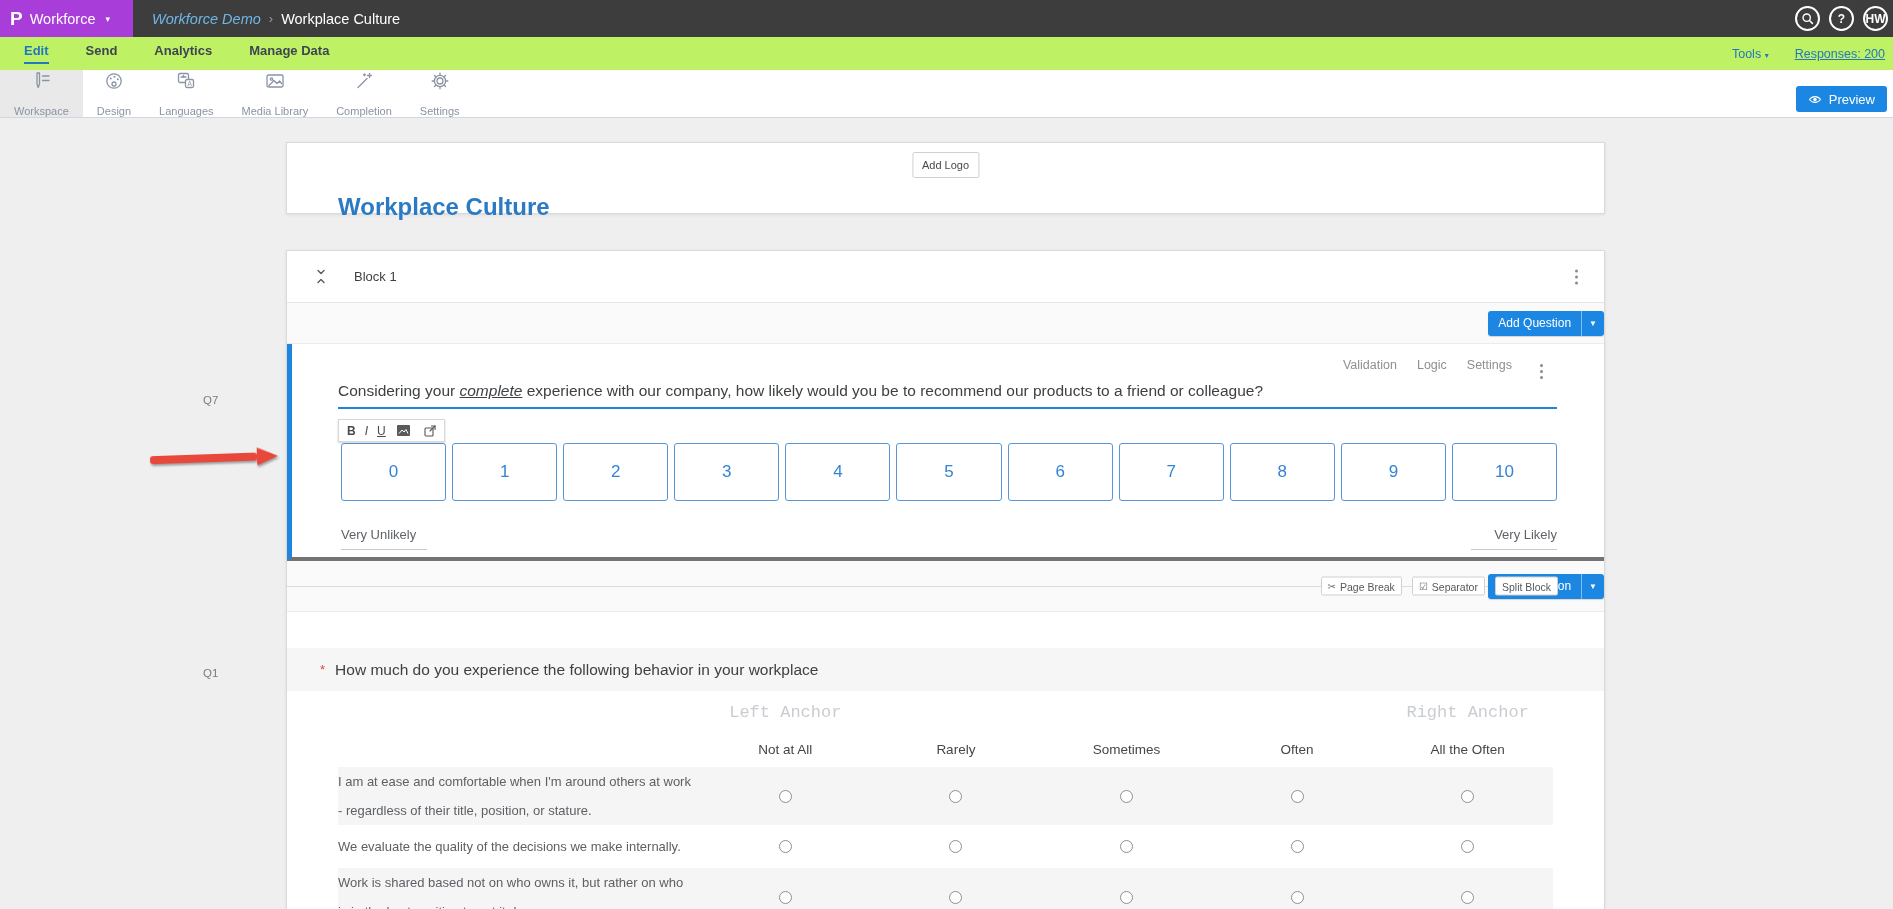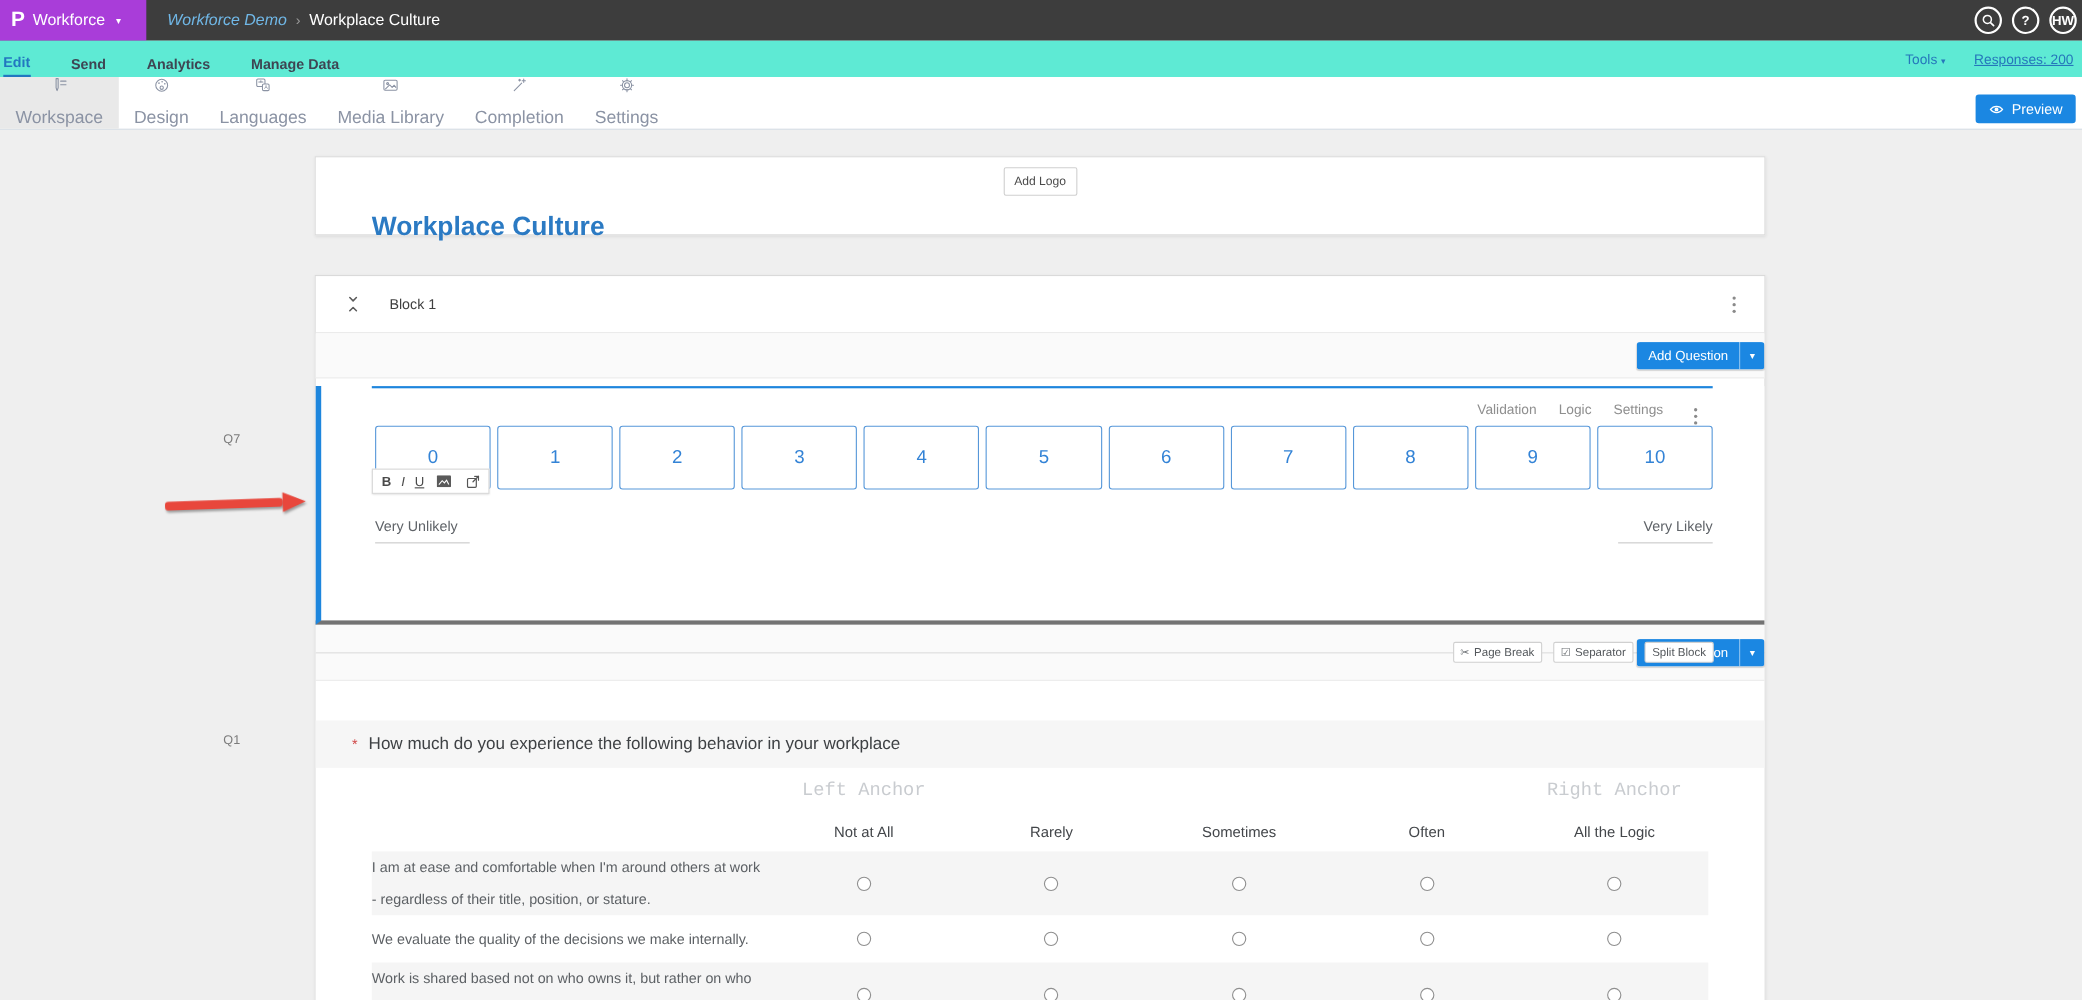--- a/index.html
+++ b/index.html
@@ -13,34 +13,34 @@
   .brand .blabel { font-size:14.5px; }
   .brand .caret { font-size:9px; margin-left:3px; }
   .crumbs { margin-left:19px; font-size:14.5px; display:flex; align-items:center; gap:8px; }
   .crumb-link { color:#70b7e6; text-decoration:none; cursor:pointer;font-style:italic; }
   .crumb-sep { color:#9a9a9a; font-size:13px; }
   .crumb-cur { color:#ffffff; }
   .top-icons { position:absolute; right:5px; top:6px; display:flex; gap:9px; }
   .circle-btn { width:25px; height:25px; border:2px solid #fff; border-radius:50%; display:flex; align-items:center; justify-content:center; color:#fff; font-size:12px; font-weight:bold; cursor:pointer; }
 
   
-  .menubar { height:33px; background:#5eead4; display:flex; align-items:flex-end; padding-left:3px; position:relative; }
+  .menubar { height:33px; background:#bef264; display:flex; align-items:flex-start; padding-left:24px; position:relative; }
   .menutab { font-size:13px; font-weight:bold; color:#3e4553; margin-right:37px; cursor:pointer; padding:6px 0 4px; }
   .menutab.active { color:#2277c0; border-bottom:2px solid #2277c0; }
   .menubar-right { position:absolute; right:8px; top:0; height:100%; display:flex; align-items:center; gap:26px; }
   .tools-link { font-size:12.5px; color:#2577bb; cursor:pointer; }
   .tools-link .caret { font-size:8px; }
   .responses-link { font-size:12.5px; color:#2577bb; text-decoration:underline; cursor:pointer; }
 
   
   .icontoolbar { height:48px; background:#fff; border-bottom:1px solid #cfd8e2; display:flex; align-items:stretch; position:relative; }
   .tool-item { display:flex; flex-direction:column; align-items:center; justify-content:center; padding:0 14px; cursor:pointer; }
   .tool-item.active { background:#e9e9e9; }
   .tool-item svg { display:block; }
-  .tool-label { font-size:16px; color:#8b93a4; margin-top:14px; white-space:nowrap; }
+  .tool-label { font-size:11px; color:#8b93a4; margin-top:14px; white-space:nowrap; }
   .preview-btn { position:absolute; right:6px; top:16px; height:26px; background:#1b87e2; color:#fff; border:none; border-radius:3px; font-size:13px; padding:0 12px; display:flex; align-items:center; gap:7px; cursor:pointer; font-family:inherit; }
 
   
   .canvas { position:absolute; left:0; top:118px; width:1893px; height:791px; background:#efefef; overflow:hidden; }
   .qid-label { position:absolute; font-size:11.5px; color:#7b7b7b; }
   .qid-q7 { left:203px; top:276px; }
   .qid-q1 { left:203px; top:549px; }
 
   
   .arrow { position:absolute; left:150px; top:334px; width:128px; height:12px; transform:rotate(-2deg); filter:drop-shadow(1px 2px 1px rgba(0,0,0,0.35)); }
@@ -265,20 +265,21 @@
         <span>Validation</span>
         <span>Logic</span>
         <span>Settings</span>
       </div>
       <div class="kebab q-kebab">
           <i></i>
           <i></i>
           <i></i>
         </div>
 
+      <div class="q-text"><span>Considering your </span><u><i>complete</i></u><span> experience with our company, how likely would you be to recommend our products to a friend or colleague?</span></div>
       <div class="q-underline"></div>
 
       <div class="fmt-bar">
         <span class="fmt-btn fmt-b">B</span>
         <span class="fmt-btn fmt-i">I</span>
         <span class="fmt-btn fmt-u">U</span>
         <span class="fmt-img">
             <svg width="13" height="11" viewBox="0 0 13 11">
               <rect width="13" height="11" rx="1" fill="#5a5a5a"></rect>
               <path d="M2 8.5 L5 5 L7 7 L9 4.5 L11 8.5" stroke="#fff" fill="none" stroke-width="1"></path>
@@ -362,21 +363,21 @@
           <div class="m-col">
               <span class="m-col-header">Rarely</span>
             </div>
           <div class="m-col">
               <span class="m-col-header">Sometimes</span>
             </div>
           <div class="m-col">
               <span class="m-col-header">Often</span>
             </div>
           <div class="m-col">
-              <span class="m-col-header">All the Logic</span>
+              <span class="m-col-header">All the Often</span>
             </div>
         </div>
 
         <div class="m-row m-data-row tall zebra" style="margin-top:10px;">
           <div class="m-label-cell">I am at ease and comfortable when I'm around others at work - regardless of their title, position, or stature.</div>
           <div class="m-col">
               <span class="radio"></span>
             </div>
           <div class="m-col">
               <span class="radio"></span>

